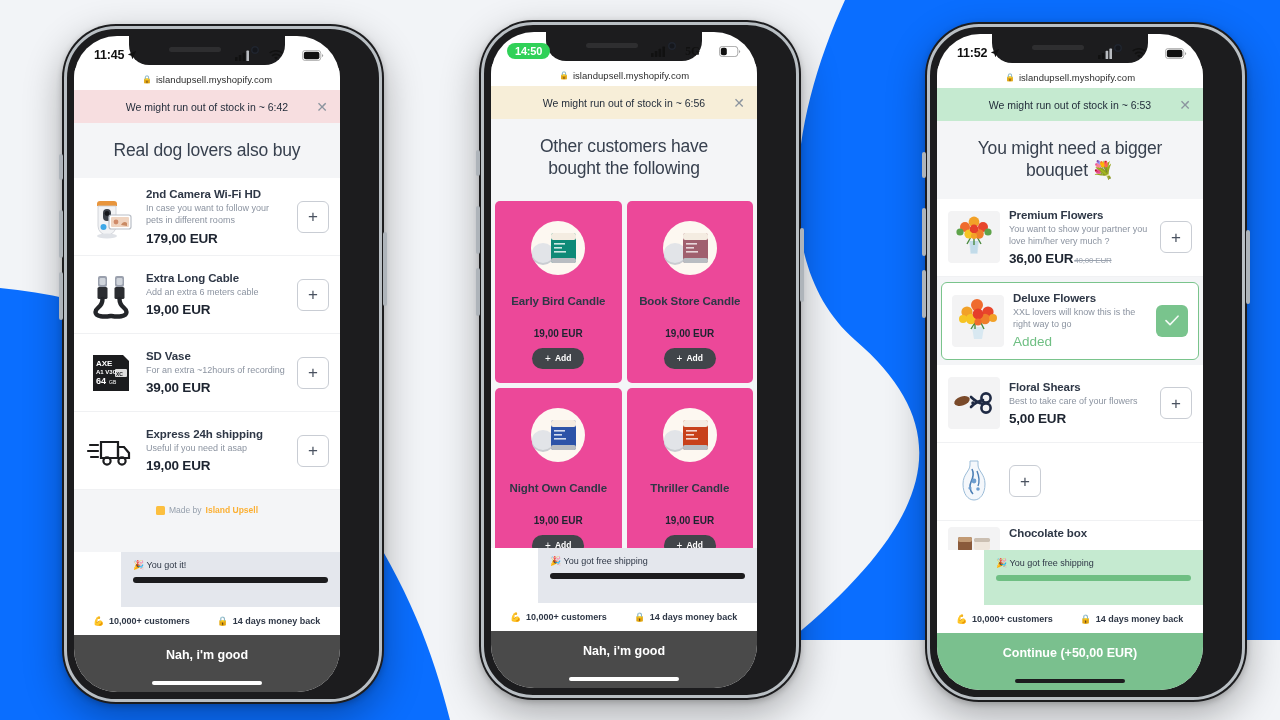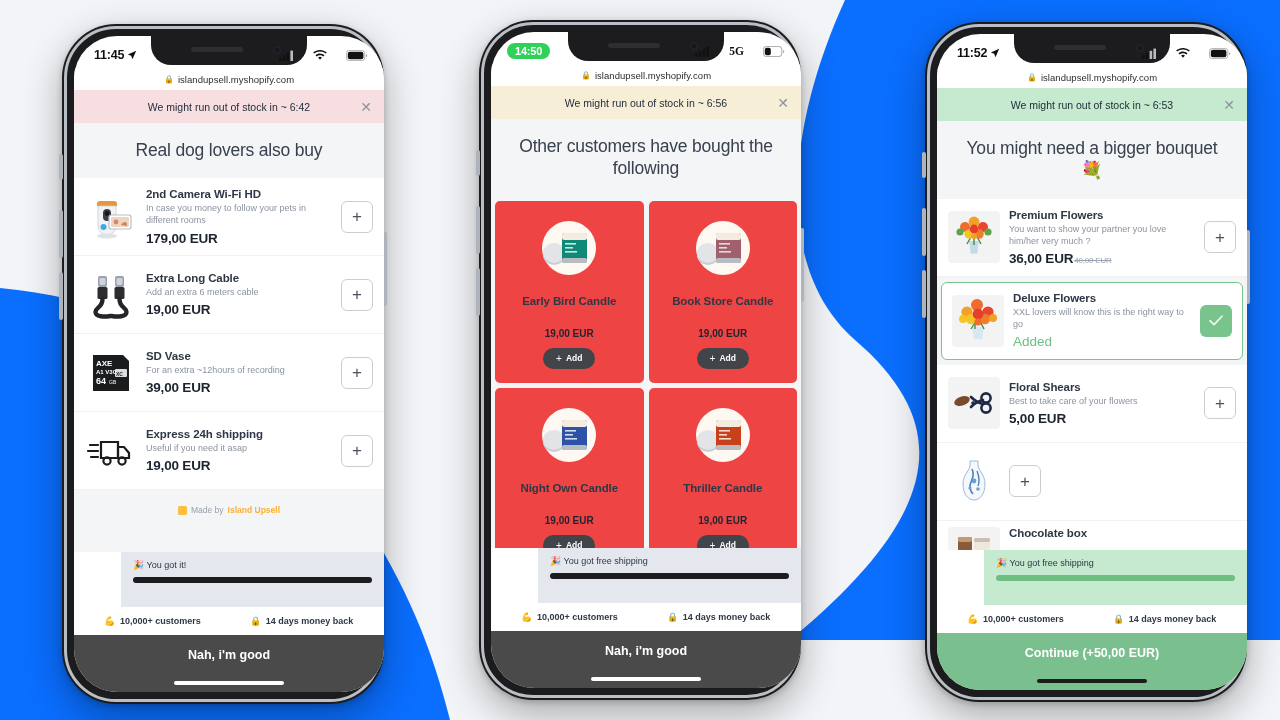--- a/index.html
+++ b/index.html
@@ -31,21 +31,21 @@
     pointer-events:none;
   }
   .side-btn { position:absolute; background:#aeb4ba; border-radius:2px; }
   .btn-left-1  { left:-3px; top:130px; width:4px; height:26px; }
   .btn-left-2  { left:-3px; top:186px; width:4px; height:48px; }
   .btn-left-3  { left:-3px; top:248px; width:4px; height:48px; }
   .btn-right-1 { right:-3px; top:208px; width:4px; height:74px; }
 
   .screen {
     position: relative;
-    width: 310px;
+    width: 266px;
     height: 656px;
     border-radius: 43px;
     overflow: hidden;
     background: #fff;
     display:flex; flex-direction:column;
   }
   .notch {
     position:absolute; top:0; left:50%; transform:translateX(-50%);
     width: 156px; height: 29px; background:#1c1c1e;
     border-bottom-left-radius:20px; border-bottom-right-radius:20px;
@@ -135,21 +135,21 @@
   .check-btn {
     flex:none; width:32px; height:32px; border-radius:6px; background:#79c48d;
     display:flex; align-items:center; justify-content:center; color:#fff; font-size:13px;
   }
 
   
   .grid {
     display:grid; grid-template-columns: 1fr 1fr; gap:5px; padding: 4px 4px 0;
   }
   .card {
-    background:#ef4444; border-radius:5px; padding: 16px 8px 14px;
+    background:#ec4899; border-radius:5px; padding: 16px 8px 14px;
     display:flex; flex-direction:column; align-items:center; text-align:center;
   }
   .card .cimg { width:62px; height:62px; display:flex; align-items:center; justify-content:center; }
   .card .cname { font-size:11.5px; font-weight:600; color:#2e3746; margin-top:16px; letter-spacing:-.1px;}
   .card .cprice { font-size:10px; font-weight:700; color:#1d2430; margin-top:21px; }
   .add-btn {
     margin-top:9px; background:#41454a; color:#fff; border-radius:12px;
     padding:5px 13px; font-size:8.5px; font-weight:600;
     display:flex; align-items:center; gap:4px;
   }
@@ -268,21 +268,21 @@
             <circle cx="18.5" cy="36" r="3" fill="#3fa9e8"></circle>
             <rect x="24" y="24" width="22" height="14" rx="2.2" fill="#fff" stroke="#b9bec6" stroke-width="1.2"></rect>
             <rect x="26" y="26" width="18" height="10" rx="1" fill="#f0d4c0"></rect>
             <circle cx="31" cy="31" r="2.4" fill="#d08b6a"></circle>
             <path d="M36 34c1.5-3 4-4 6-2v3z" fill="#c98a63"></path>
             <ellipse cx="22" cy="45" rx="10" ry="2.4" fill="#dfe2e7"></ellipse>
           </svg>
         </div>
         <div class="row-info">
           <div class="row-title">2nd Camera Wi-Fi HD</div>
-          <div class="row-desc">In case you money to follow your pets in different rooms</div>
+          <div class="row-desc">In case you want to follow your pets in different rooms</div>
           <div class="row-price">179,00 EUR</div>
         </div>
         <div class="plus-btn">+</div>
       </div>
 
       <div class="row">
         <div class="thumb">
           <svg viewBox="0 0 52 52" width="52" height="52">
             <rect x="13" y="7" width="9" height="11" rx="2" fill="#9aa0ad"></rect>
             <rect x="14.5" y="9" width="6" height="7" rx="1.4" fill="#cfd4db"></rect>

